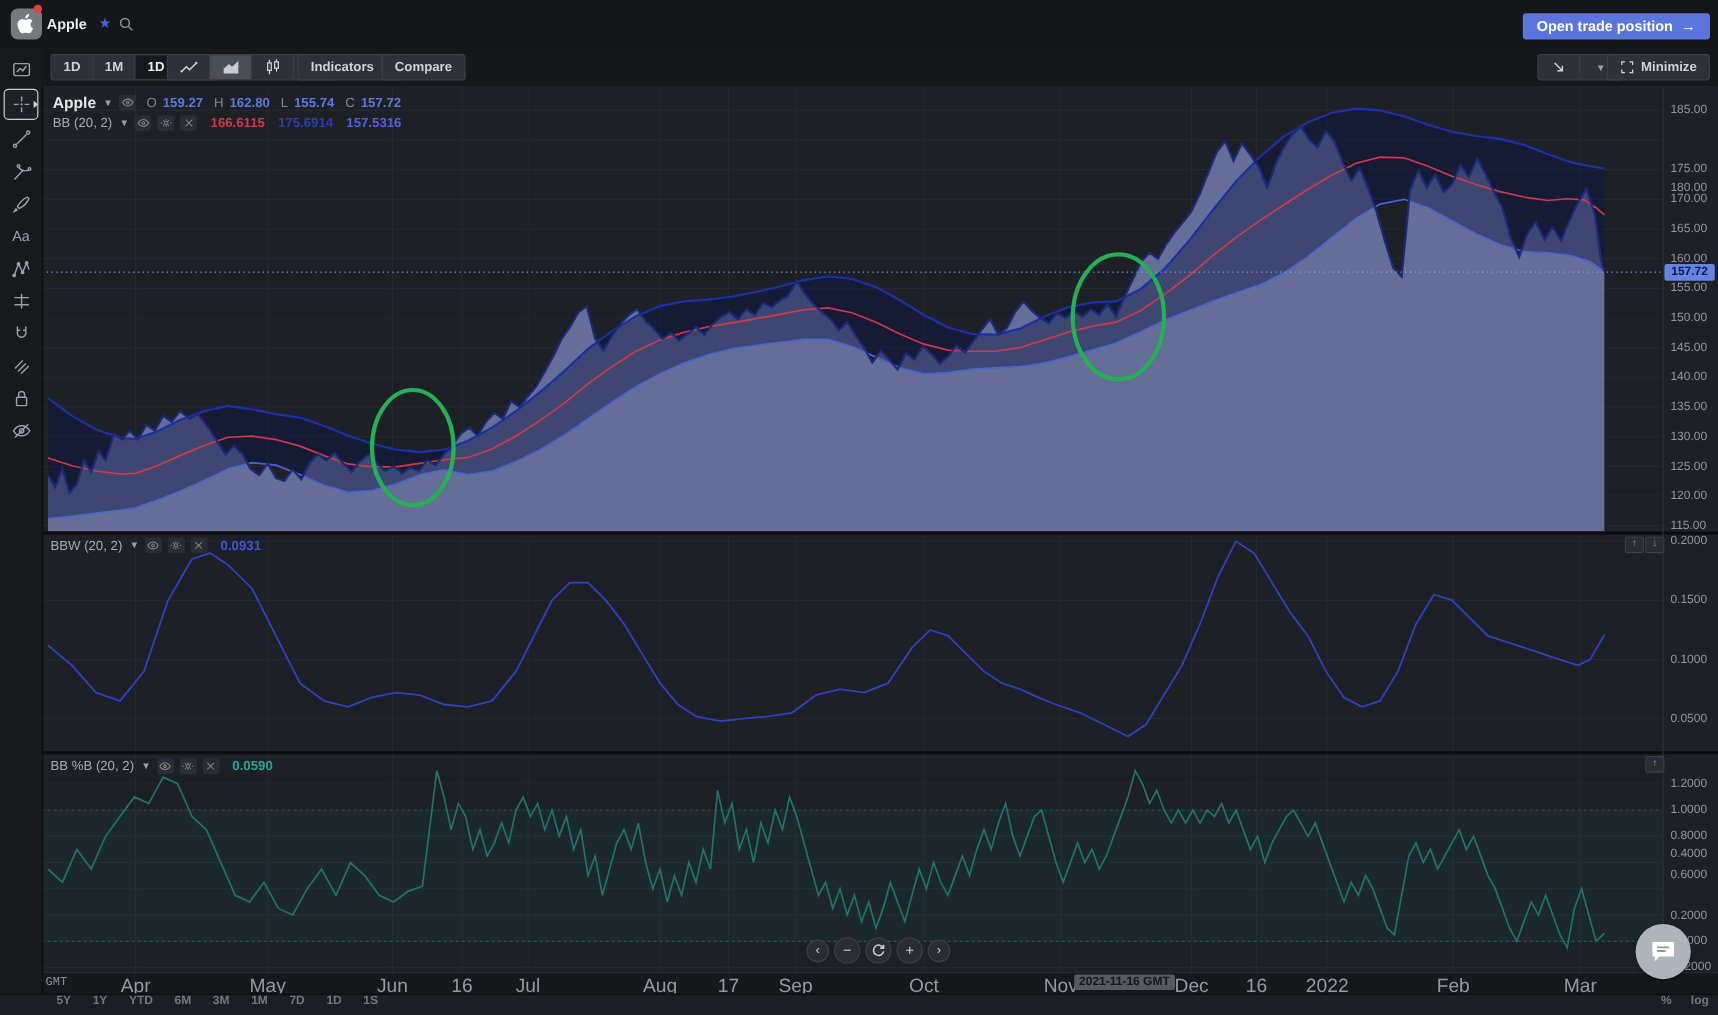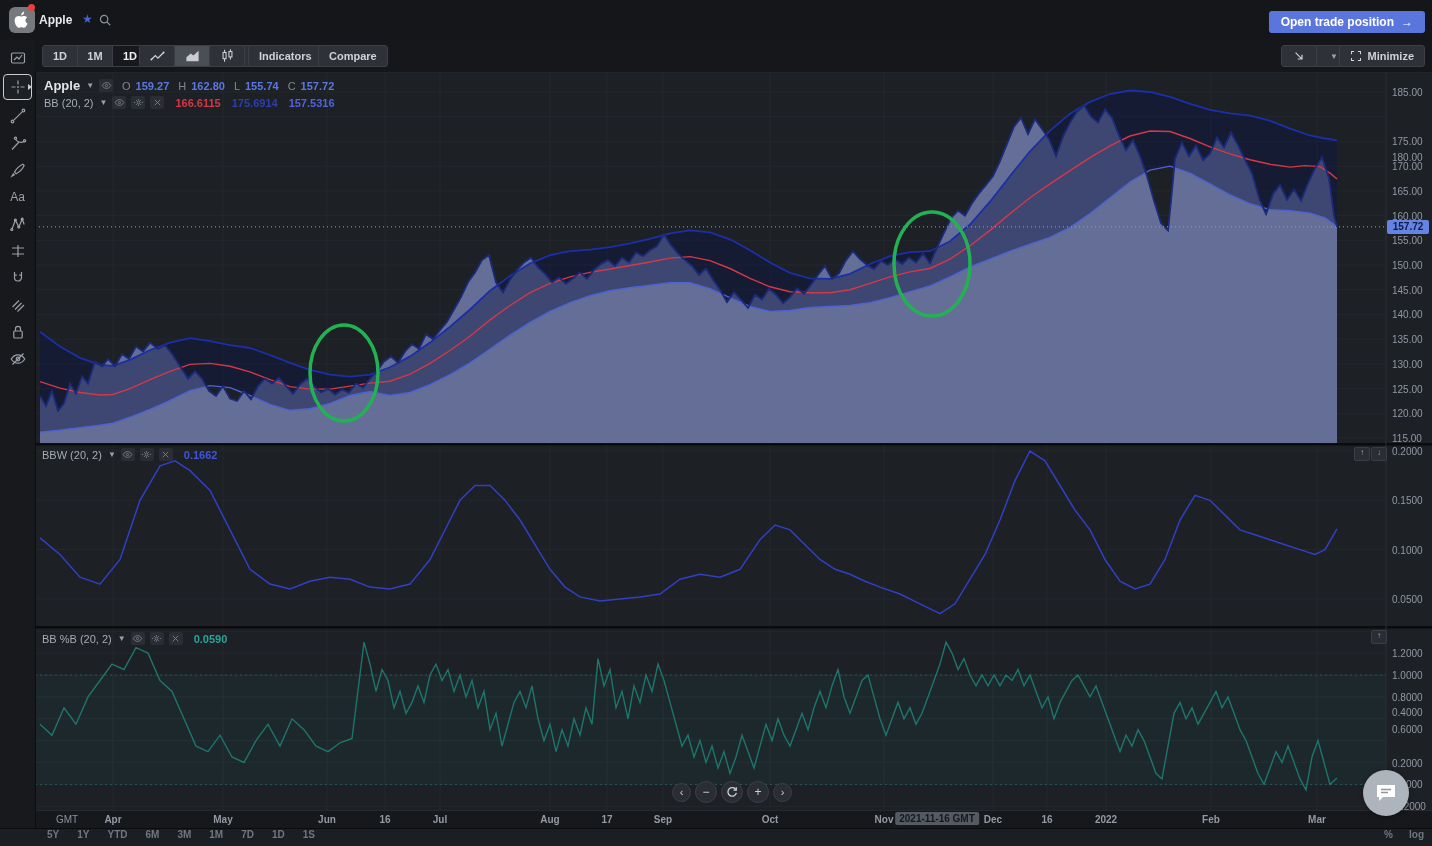--- a/index.html
+++ b/index.html
@@ -47,22 +47,22 @@
   .lg-sym{font-size:13px;font-weight:bold;color:#e3e5e8;}
   .lg-sub{font-size:11px;color:#a6abb4;}
   .lg-caret{font-size:8px;color:#9aa0a8;margin-left:1px;}
   .icbox{width:14px;height:13px;background:#2a2d33;border-radius:2px;display:flex;align-items:center;justify-content:center;color:#80858d;cursor:pointer;}
   .ohlc-l{font-size:11px;color:#82878f;margin-left:4px;}
   .ohlc-v{font-size:11px;color:#5a78e0;font-weight:bold;}
   .pane-btn{position:absolute;width:14px;height:12px;background:#2a2d33;border:1px solid #3a3e45;border-radius:2px;color:#9ba0a8;
             font-size:8px;line-height:10px;text-align:center;cursor:pointer;z-index:10;}
   
   .time-axis{position:absolute;left:35px;top:810px;width:1397px;height:18px;background:#16181c;border-top:1px solid #262a30;z-index:8;}
-  .t-label{position:absolute;top:3px;transform:translateX(-50%);font-size:10px;color:#9599a2;font-weight:bold;}
-  .t-gmt{position:absolute;left:21px;top:3px;font-size:10px;color:#8d929b;}
+  .t-label{position:absolute;top:3px;transform:translateX(-50%);font-size:16px;color:#9599a2;}
+  .t-gmt{position:absolute;left:3px;top:3px;font-size:10px;color:#8d929b;font-family:Liberation Mono, monospace;}
   .t-hl{position:absolute;top:1px;transform:translateX(-50%);background:#555a62;color:#15171a;font-size:10px;font-weight:bold;
         padding:1px 4px;border-radius:2px;}
   
   .bottombar{position:absolute;left:0;top:828px;width:1432px;height:18px;background:#1b1e22;border-top:1px solid #0b0c0e;z-index:30;
              display:flex;align-items:flex-start;}
   .range-btn{font-size:10px;color:#72777f;font-weight:bold;padding:0 9px;cursor:pointer;}
   .scale-btn{font-size:10px;color:#72777f;font-weight:bold;padding:0 8px;cursor:pointer;}
   .bb-spacer{flex:1;}
   
   .navctl{position:absolute;left:672px;top:781px;display:flex;align-items:center;gap:4px;z-index:12;}
@@ -402,21 +402,21 @@
         <svg width="11" height="11" viewBox="0 0 14 11" fill="none" stroke="currentColor" stroke-width="1.1">
           <circle cx="7" cy="5.5" r="1.8"></circle>
           <path d="M7 1.2v1.6M7 8.2v1.6M2.8 5.5H1.2M12.8 5.5h-1.6M3.9 2.4l1.1 1.1M9 7.6l1.1 1.1M10.1 2.4L9 3.5M5 7.6L3.9 8.7"></path>
         </svg>
       </span>
       <span class="icbox">
         <svg width="11" height="11" viewBox="0 0 14 11" fill="none" stroke="currentColor" stroke-width="1.1">
           <path d="M3.5 2l7 7M10.5 2l-7 7"></path>
         </svg>
       </span>
-      <span style="font-size: 11px; font-weight: bold; margin-left: 6px; color: rgb(66, 84, 216);">0.1662</span>
+      <span style="font-size: 11px; font-weight: bold; margin-left: 6px; color: rgb(66, 84, 216);">0.0931</span>
     </div>
   <div class="legend" style="left:42px;top:632px;" id="pb-legend">
       <span class="lg-sub">BB %B (20, 2)</span>
       <span class="lg-caret">▼</span>
       <span class="icbox">
         <svg width="11" height="11" viewBox="0 0 14 11" fill="none" stroke="currentColor" stroke-width="1.1">
           <path d="M1.5 5.5C3 3 5 1.8 7 1.8S11 3 12.5 5.5C11 8 9 9.2 7 9.2S3 8 1.5 5.5z"></path>
           <circle cx="7" cy="5.5" r="1.4"></circle>
         </svg>
       </span>

